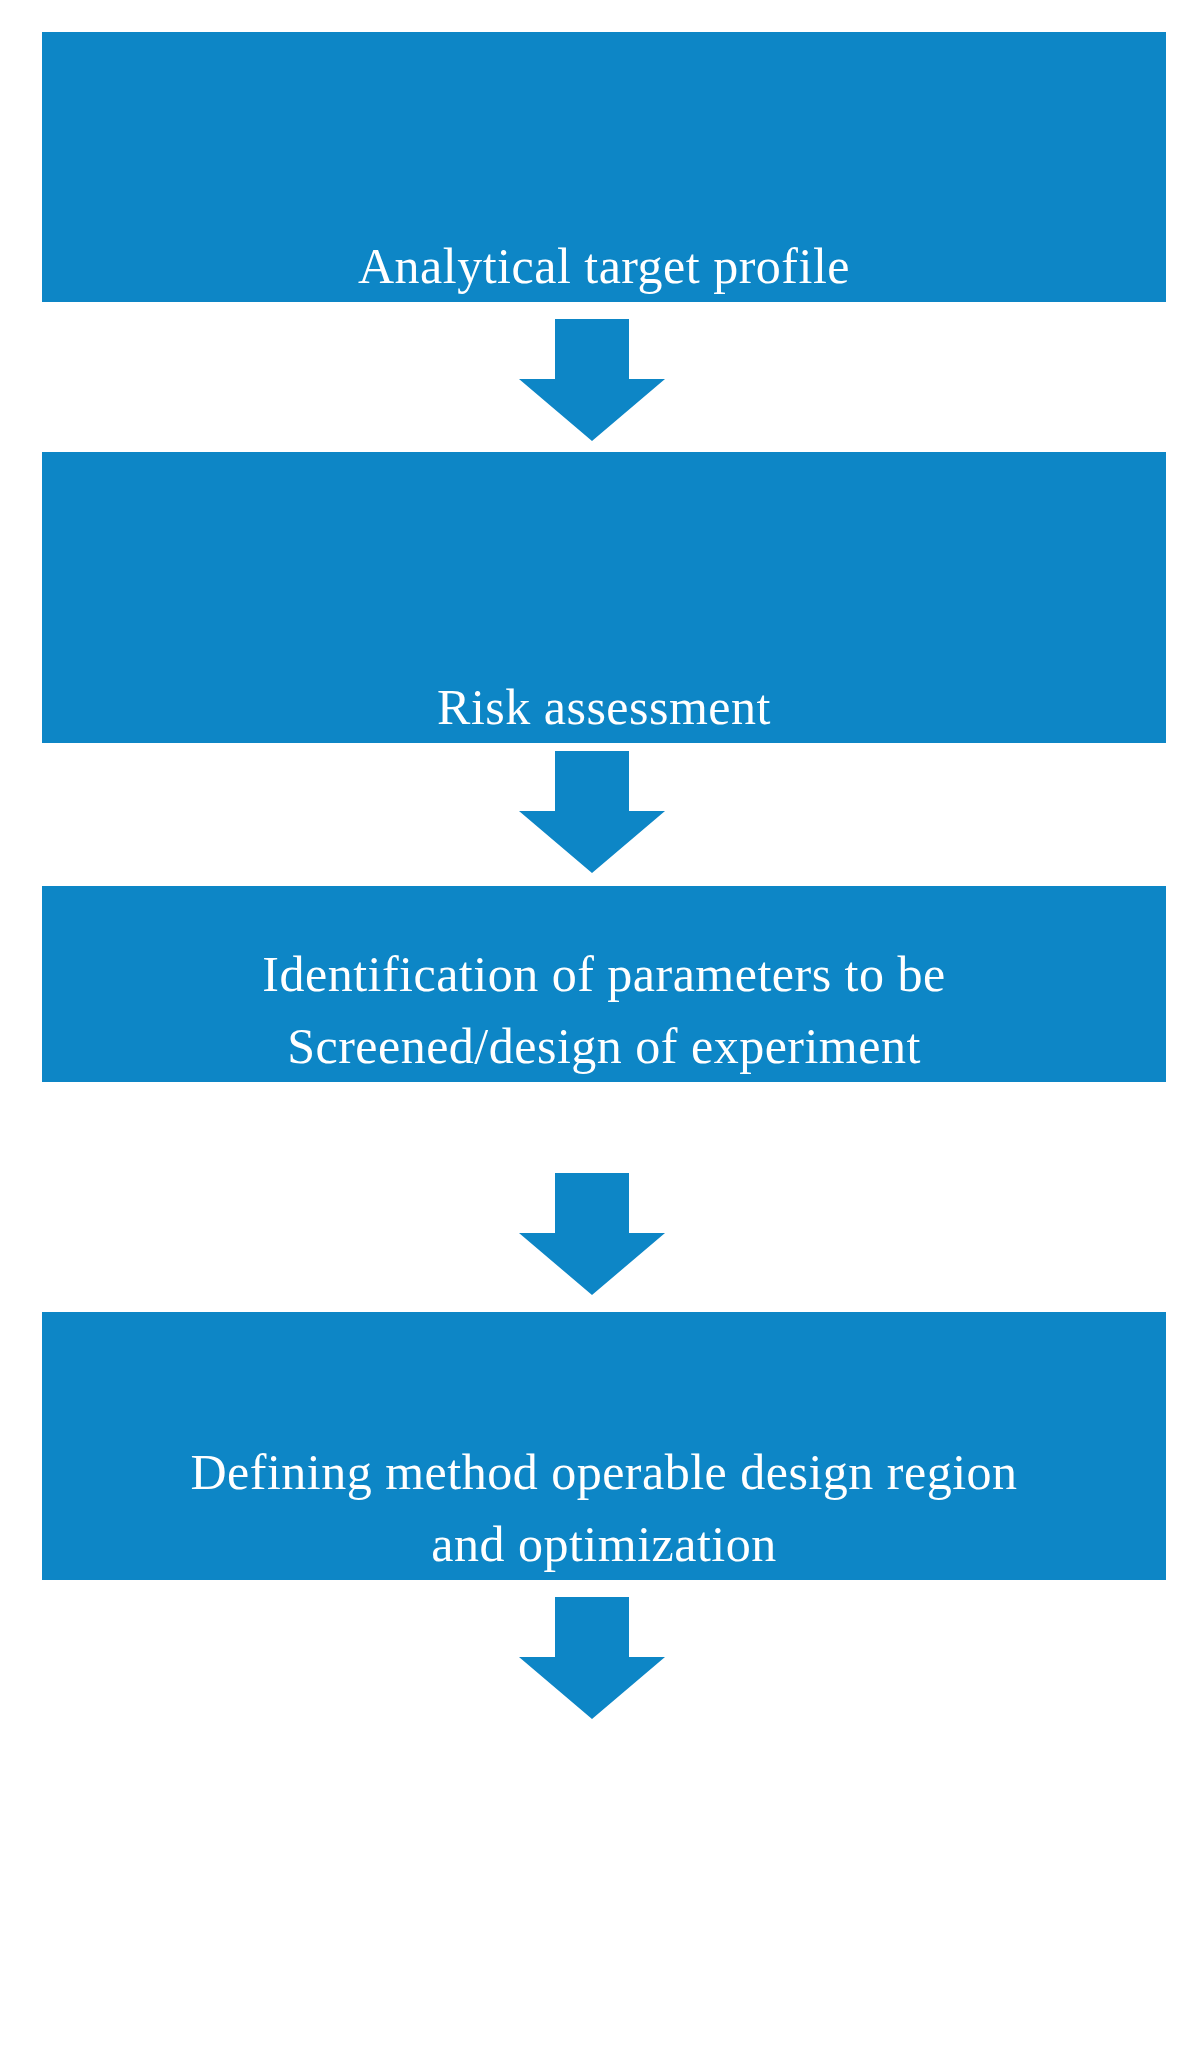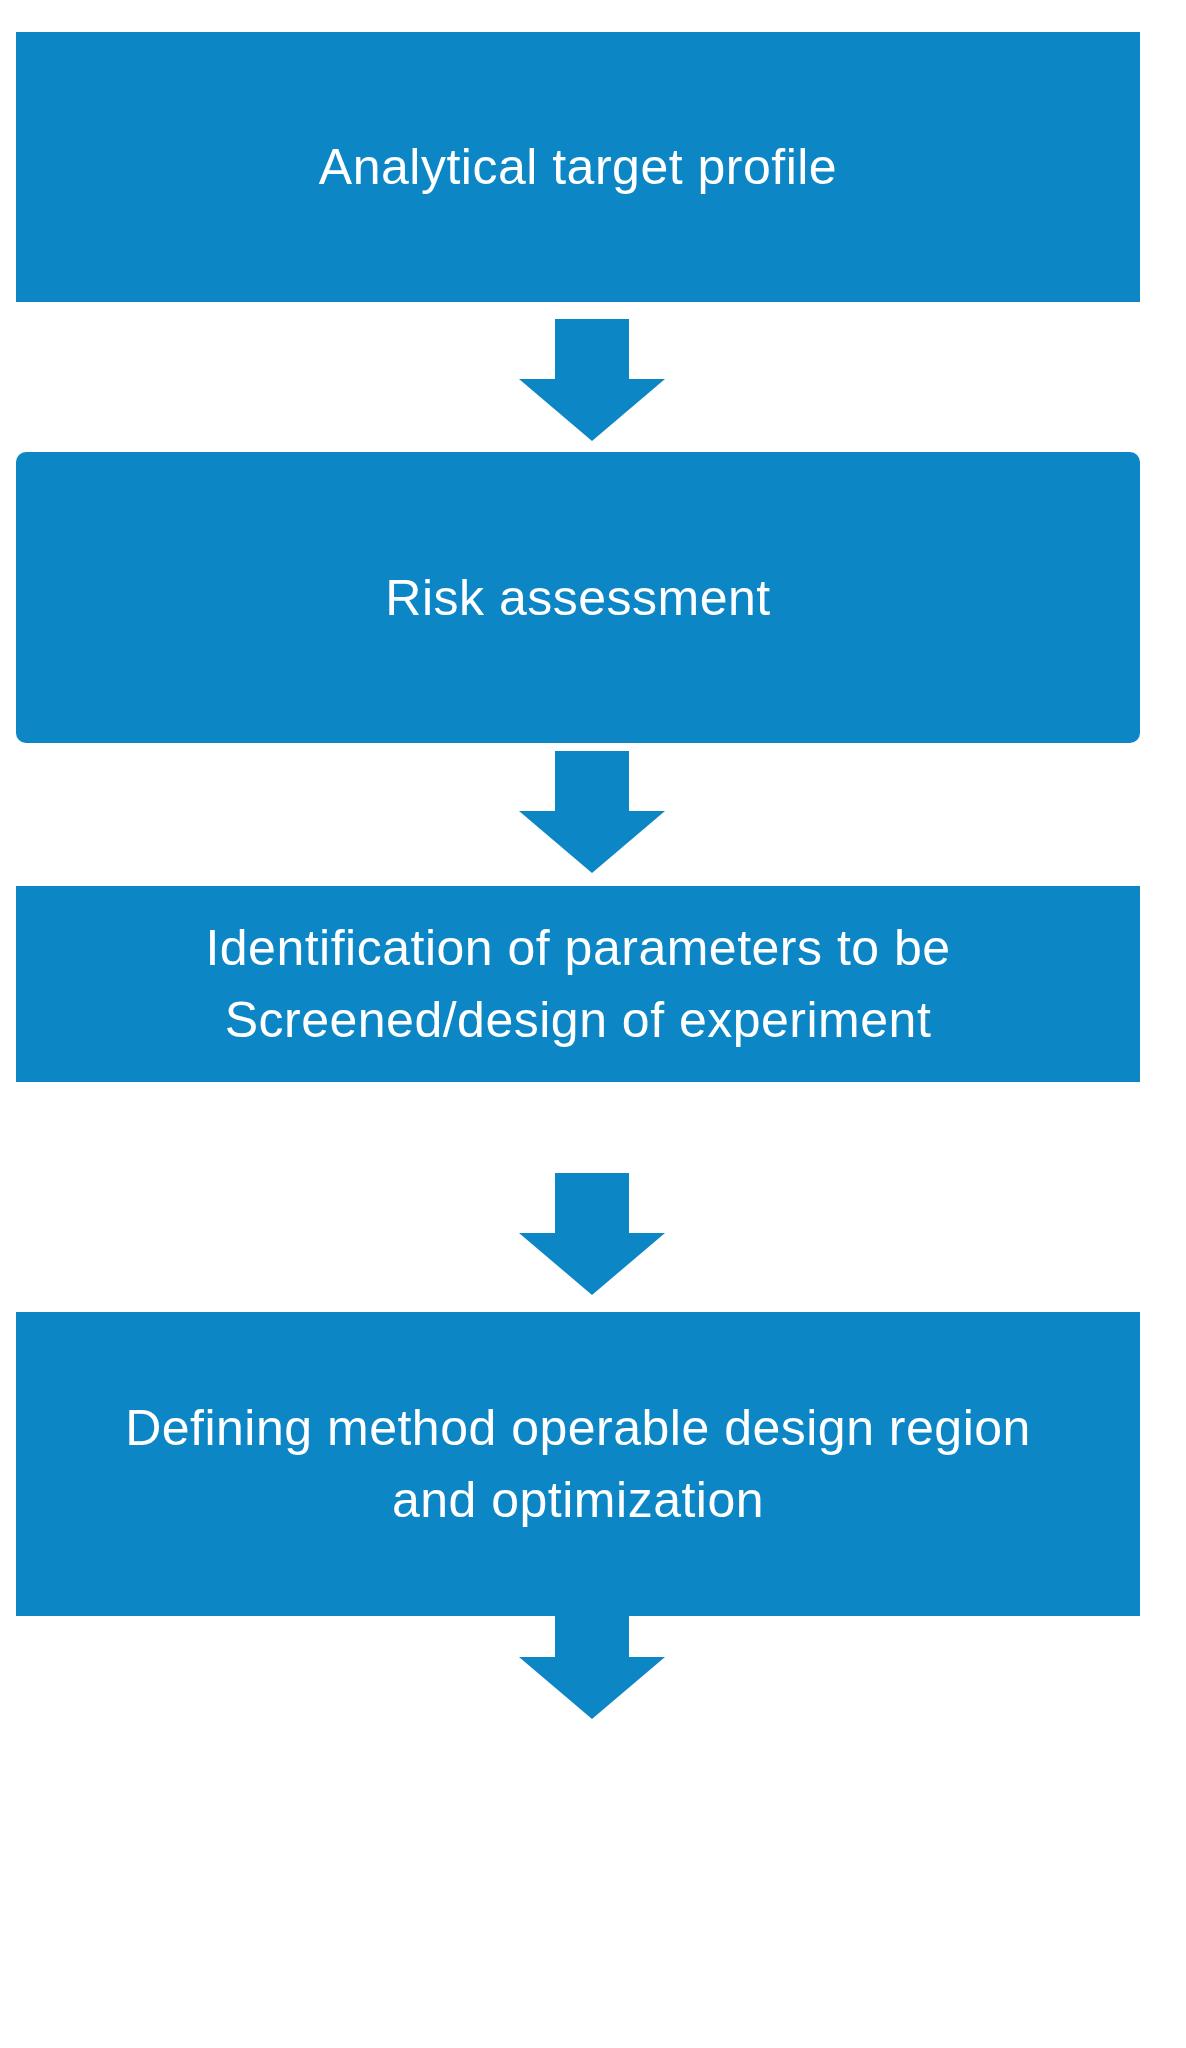--- a/index.html
+++ b/index.html
@@ -8,39 +8,40 @@
   .diagram {
     position: relative;
     width: 1186px;
     height: 2048px;
     background: var(--page-bg);
     font-family: "Liberation Sans", sans-serif;
     overflow: hidden;
   }
   .flow-box {
     position: absolute;
-    left: 16px;
+    left: 42px;
     width: 1124px;
     background: var(--accent);
     display: flex;
-    align-items: center;
+    align-items: flex-end;
     justify-content: center;
+    font-family: Liberation Serif, serif;
   }
   .flow-box .box-label {
     color: var(--text-on-accent);
     font-size: 50px;
     line-height: 72px;
     text-align: center;
     white-space: pre-line;
     letter-spacing: 0.5px;
   }
   .box-1 { top: 32px;   height: 270px; }
-  .box-2 { top: 452px;  height: 291px; border-radius: 10px; }
+  .box-2 { top: 452px;  height: 291px; }
   .box-3 { top: 886px;  height: 196px; }
-  .box-4 { top: 1312px; height: 304px; }
+  .box-4 { top: 1312px; height: 268px; }
   .box-5 { top: 1740px; height: 270px; }
   .flow-arrow {
     position: absolute;
     left: 519px;
     width: 146px;
     height: 122px;
     display: block;
   }
   .flow-arrow polygon { fill: var(--accent); }
   .arrow-1 { top: 319px; }

